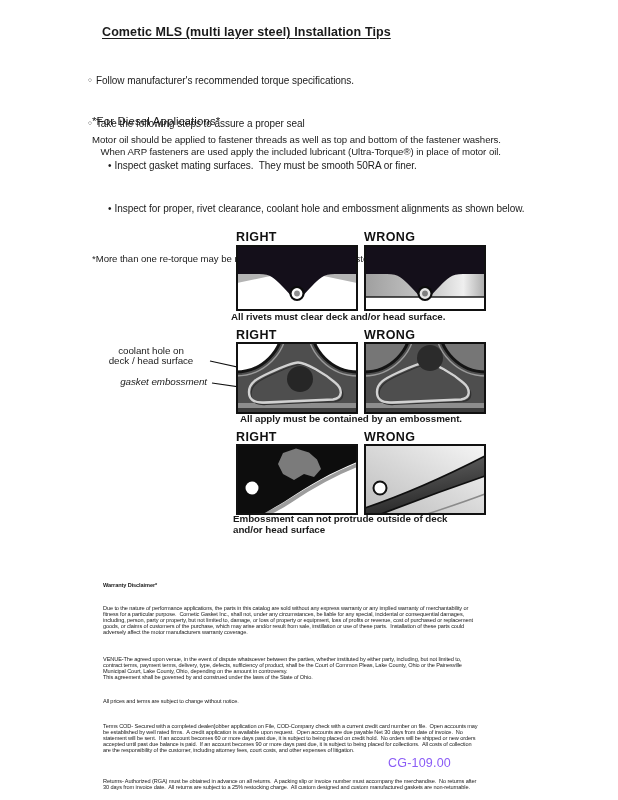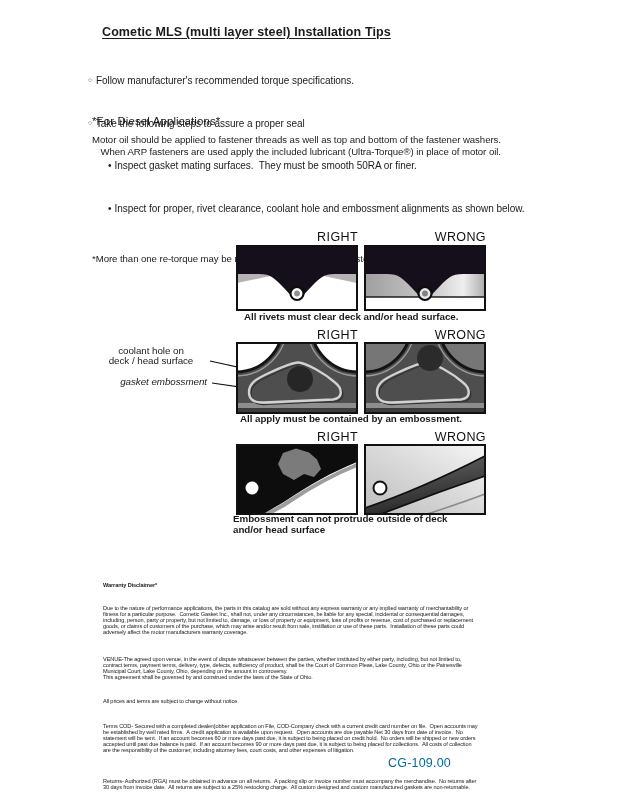--- a/index.html
+++ b/index.html
@@ -7,34 +7,34 @@
         font-family:"Liberation Sans",sans-serif;color:#1b1b1b;}
   .abs{position:absolute;}
   .title{left:102px;top:25px;font-size:12.5px;font-weight:bold;text-decoration:underline;
          text-underline-offset:2px;letter-spacing:.1px;}
   .bullets{left:88px;top:44px;font-size:10px;line-height:14.3px;letter-spacing:-.05px;white-space:pre;}
   .blt::before{content:"\25CB";font-size:6.5px;vertical-align:1.5px;margin-right:4px;}
   .sub{padding-left:20px;}
   .sub::before{content:"\2022";font-size:10px;margin-right:3px;}
   .heading{left:92px;top:115px;font-size:11.5px;font-weight:normal;letter-spacing:.1px;}
   .para{left:92px;font-size:9.6px;line-height:12.2px;white-space:pre;letter-spacing:-.05px;text-align:right;}
-  .rw{width:122px;text-align:right;font-size:12.5px;font-weight:400;letter-spacing:.4px;color:#111;}
+  .rw{width:122px;text-align:left;font-size:12.5px;font-weight:700;letter-spacing:.4px;color:#111;}
   .imgbox{width:122px;}
   .imgbox svg{display:block;}
   .caption{font-size:9.8px;font-weight:bold;white-space:pre-line;line-height:10.6px;letter-spacing:-.05px;}
   .side-label{font-size:9.8px;text-align:right;white-space:pre-line;line-height:9.8px;width:112px;left:95px;letter-spacing:-.05px;}
   .fineprint{left:103px;top:571px;font-size:5.6px;line-height:5.95px;white-space:pre;letter-spacing:-.1px;color:#1a1a1a;}
   .fineprint p{margin:0;}
   .fp-h{font-weight:bold;margin:0 0 5px 0 !important;}
   .fp-1{margin-bottom:10px !important;}
   .fp-2{margin-bottom:6px !important;}
   .fp-3{margin-bottom:7px !important;}
   .fp-4{margin-bottom:13px !important;}
   .fp-5{margin-bottom:6px !important;}
-  .partnum{left:388px;top:756px;font-size:12.5px;color:#0369a1;letter-spacing:.2px;}
+  .partnum{left:388px;top:756px;font-size:12.5px;color:#8b5cf6;letter-spacing:.2px;}
   .connector{pointer-events:none;}
 </style>
 </head>
 <body>
 
 <div class="page">
 
   <div class="abs title">Cometic MLS (multi layer steel) Installation Tips</div>
 
   <div class="abs bullets">
@@ -79,21 +79,21 @@
       <rect x="1" y="29" width="120" height="23" fill="url(#gw1)"></rect>
       <path d="M1,1 H121 V29 H99 C87,29 83.5,33.5 76,41 C69,47.5 66.5,53.5 61,53.5 C55.5,53.5 53,47.5 46,41 C38.5,33.5 35,29 23,29 H1 Z" fill="#140f1a"></path>
       <line x1="1" y1="52" x2="121" y2="52" stroke="#1c1c1c" stroke-width="1.6"></line>
       <circle cx="61" cy="48.5" r="7.6" fill="#0c0c0c"></circle>
       <circle cx="61" cy="48.5" r="5.4" fill="#e6e6e6"></circle>
       <circle cx="61" cy="48.5" r="2.9" fill="#7f7f7f"></circle>
       <rect x="1" y="1" width="120" height="64" fill="none" stroke="#111111" stroke-width="2"></rect>
     </svg>
   </div>
 
-  <div class="abs caption" style="left:244px;top:312px;">All rivets must clear deck and/or head surface.</div>
+  <div class="abs caption" style="left:231px;top:312px;">All rivets must clear deck and/or head surface.</div>
 
   <div class="abs rw" style="left:236px;top:328px;">RIGHT</div>
   <div class="abs rw" style="left:364px;top:328px;">WRONG</div>
 
   <div class="abs side-label" style="top:346px;text-align:center;">coolant hole on
 deck / head surface</div>
   <div class="abs side-label" style="top:377px;font-style:italic;">gasket embossment</div>
 
   <svg class="abs connector" style="left:110px;top:330px;" width="420" height="100" viewBox="0 0 420 100">
     <line x1="100" y1="31" x2="182" y2="49" stroke="#111111" stroke-width="1.2"></line>

